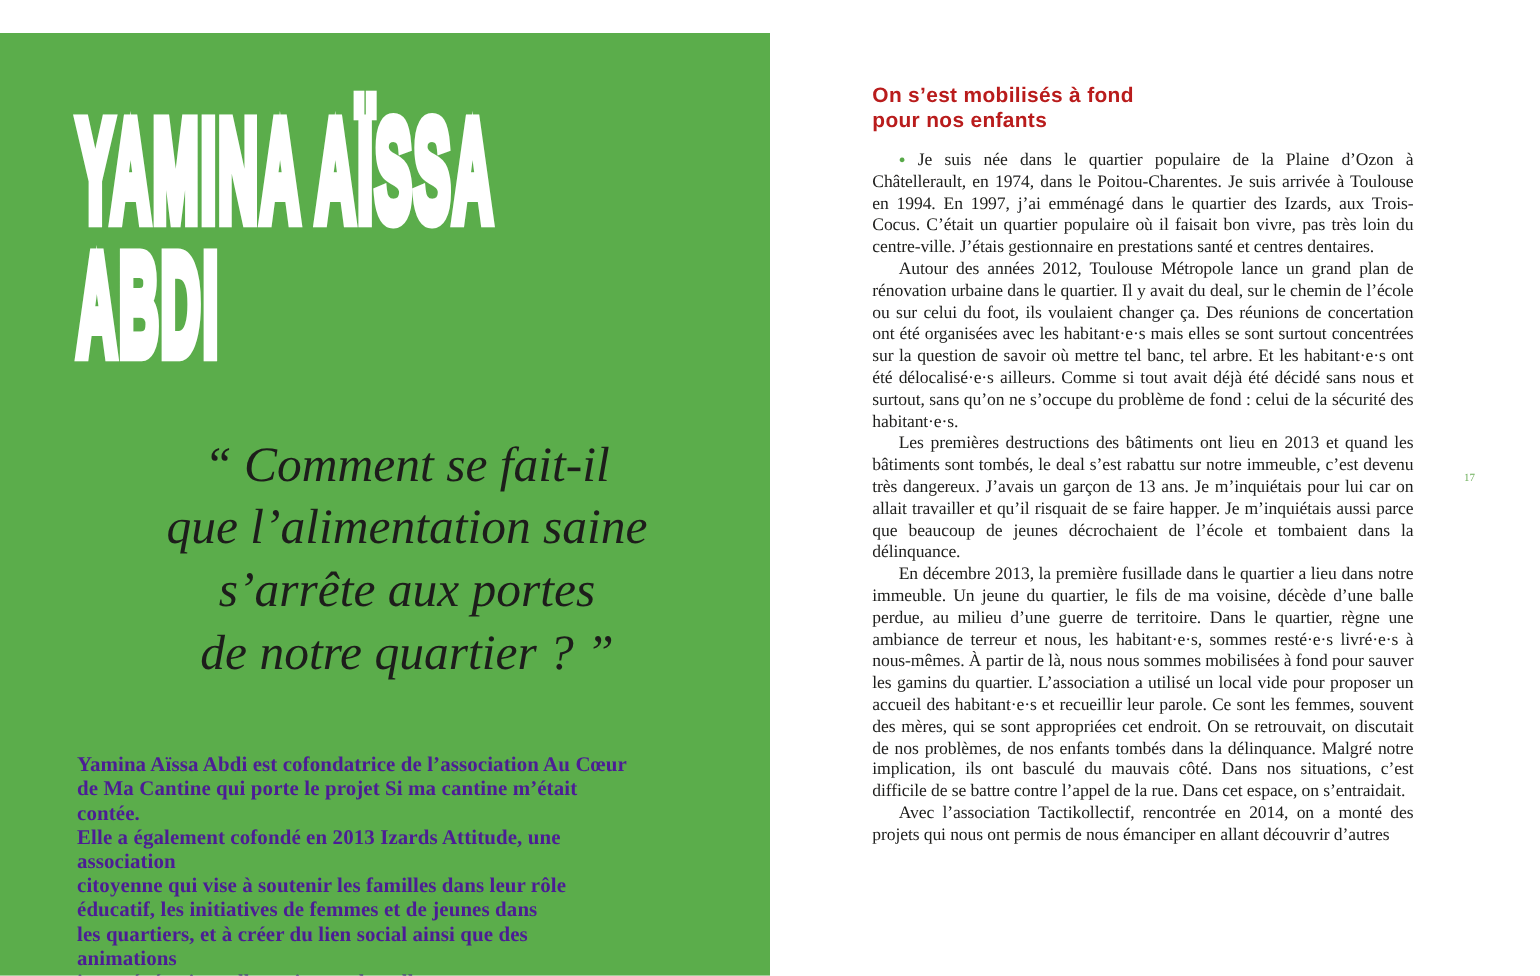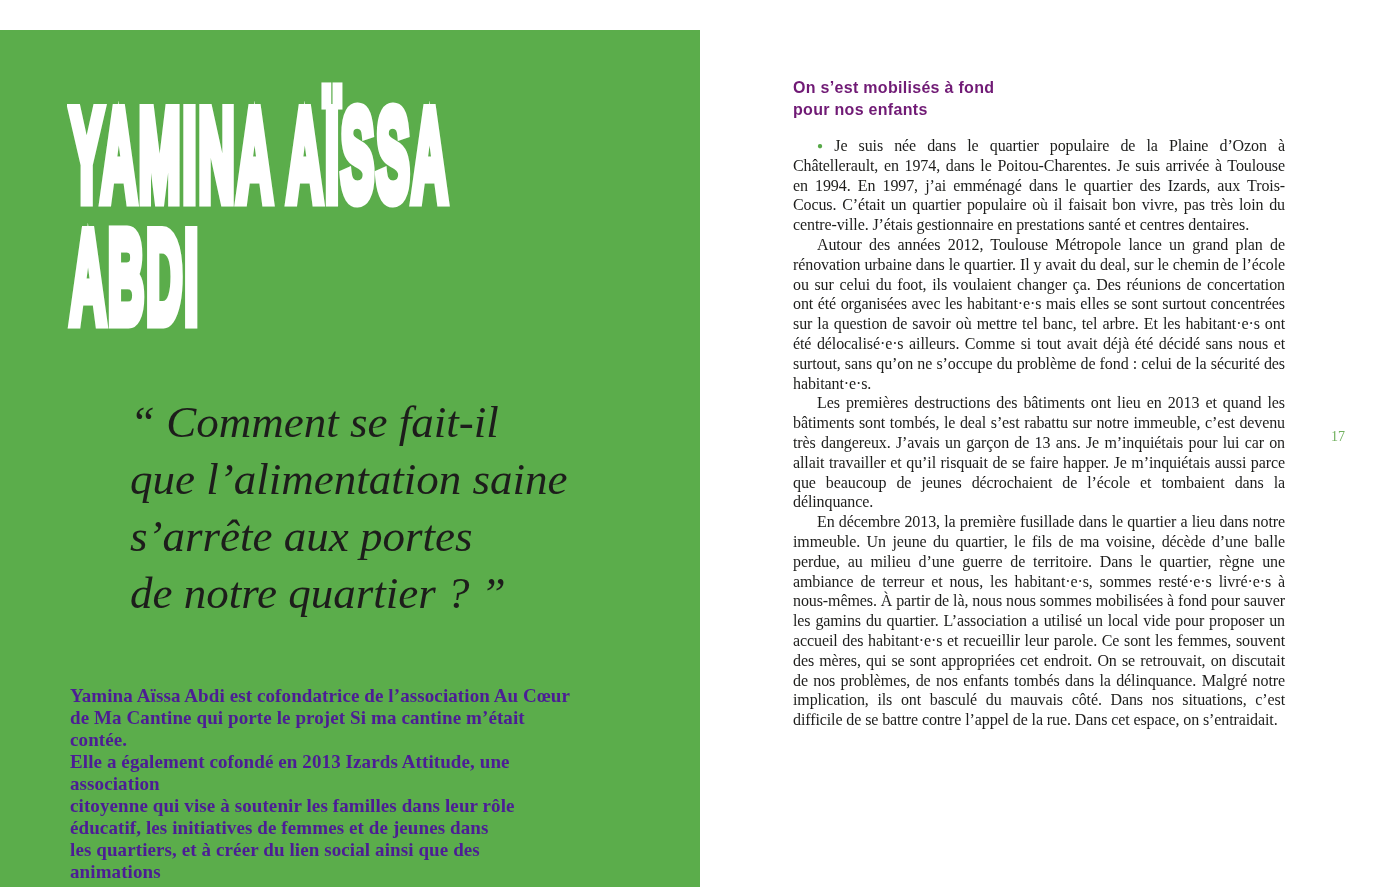--- a/index.html
+++ b/index.html
@@ -21,54 +21,54 @@
     font-family:"Liberation Sans", sans-serif; font-weight:bold;
     font-size:50px; line-height:47px; letter-spacing:2px;
     color:#ffffff; -webkit-text-stroke:5px #ffffff;
     transform:scaleY(2.6); transform-origin:0 0;
     white-space:pre-line;
   }
   .pull-quote {
     position:absolute; left:130px; top:364px; width:480px;
     font-family:"Liberation Serif", serif; font-style:italic;
     font-size:45px; line-height:57px; color:#1d1d1b;
-    text-align:left; white-space:pre-line;
+    text-align:center; white-space:pre-line;
   }
   .bio {
     position:absolute; left:70px; top:655px; width:505px;
     font-family:"Liberation Serif", serif; font-weight:bold;
     font-size:19px; line-height:22px; color:#4c1d95;
     white-space:pre-line; letter-spacing:0.1px;
   }
 
   
   .right-page {
     position:absolute; left:700px; top:0; width:700px; height:887px;
     background:#ffffff;
   }
   .section-heading {
     position:absolute; left:93px; top:77px;
     font-family:"Liberation Sans", sans-serif; font-weight:bold;
-    font-size:16px; line-height:21.5px; letter-spacing:0.3px;
-    color:#701a75; white-space:pre-line;
+    font-size:19px; line-height:21.5px; letter-spacing:0.3px;
+    color:#b91c1c; white-space:pre-line;
   }
   .article {
     position:absolute; left:93px; top:136px; width:492px;
     font-family:Liberation Serif, serif;
     font-size:16px; line-height:19.8px; letter-spacing:-0.1px;
     color:#1d1d1b; text-align:justify;
   }
   .article p { margin:0; text-indent:24px; hyphens:auto; }
   .bullet-icon {
     color:#57a948; font-size:10px; vertical-align:2px;
     margin-right:4px; letter-spacing:0;
   }
   .page-number {
     position:absolute; left:631px; top:429px;
-    font-family:"Liberation Serif", serif; font-size:14px;
+    font-family:"Liberation Serif", serif; font-size:10px;
     color:#6fb05c;
   }
 </style>
 </head>
 <body>
 
 <div class="spread">
 
   <section class="left-page">
     <h1 class="profile-title">YAMINA AÏSSA
@@ -92,18 +92,19 @@
     <h2 class="section-heading">On s’est mobilisés à fond
 pour nos enfants</h2>
 
     <div class="article">
       <p>
         <span class="bullet-icon">●</span><span>Je suis née dans le quartier populaire de la Plaine d’Ozon à Châtellerault, en 1974, dans le Poitou-Charentes. Je suis arrivée à Toulouse en 1994. En 1997, j’ai emménagé dans le quartier des Izards, aux Trois-Cocus. C’était un quartier populaire où il faisait bon vivre, pas très loin du centre-ville. J’étais gestionnaire en prestations santé et centres dentaires.</span>
       </p>
       <p>Autour des années 2012, Toulouse Métropole lance un grand plan de rénovation urbaine dans le quartier. Il y avait du deal, sur le chemin de l’école ou sur celui du foot, ils voulaient changer ça. Des réunions de concertation ont été organisées avec les habitant·e·s mais elles se sont surtout concentrées sur la question de savoir où mettre tel banc, tel arbre. Et les habitant·e·s ont été délocalisé·e·s ailleurs. Comme si tout avait déjà été décidé sans nous et surtout, sans qu’on ne s’occupe du problème de fond : celui de la sécurité des habitant·e·s.</p>
       <p>Les premières destructions des bâtiments ont lieu en 2013 et quand les bâtiments sont tombés, le deal s’est rabattu sur notre immeuble, c’est devenu très dangereux. J’avais un garçon de 13 ans. Je m’inquiétais pour lui car on allait travailler et qu’il risquait de se faire happer. Je m’inquiétais aussi parce que beaucoup de jeunes décrochaient de l’école et tombaient dans la délinquance.</p>
       <p>En décembre 2013, la première fusillade dans le quartier a lieu dans notre immeuble. Un jeune du quartier, le fils de ma voisine, décède d’une balle perdue, au milieu d’une guerre de territoire. Dans le quartier, règne une ambiance de terreur et nous, les habitant·e·s, sommes resté·e·s livré·e·s à nous-mêmes. À partir de là, nous nous sommes mobilisées à fond pour sauver les gamins du quartier. L’association a utilisé un local vide pour proposer un accueil des habitant·e·s et recueillir leur parole. Ce sont les femmes, souvent des mères, qui se sont appropriées cet endroit. On se retrouvait, on discutait de nos problèmes, de nos enfants tombés dans la délinquance. Malgré notre implication, ils ont basculé du mauvais côté. Dans nos situations, c’est difficile de se battre contre l’appel de la rue. Dans cet espace, on s’entraidait.</p>
+      <p>Avec l’association Tactikollectif, rencontrée en 2014, on a monté des projets qui nous ont permis de nous émanciper en allant découvrir d’autres</p>
     </div>
 
     <div class="page-number">17</div>
   </section>
 
 </div>
 
 </body></html>

